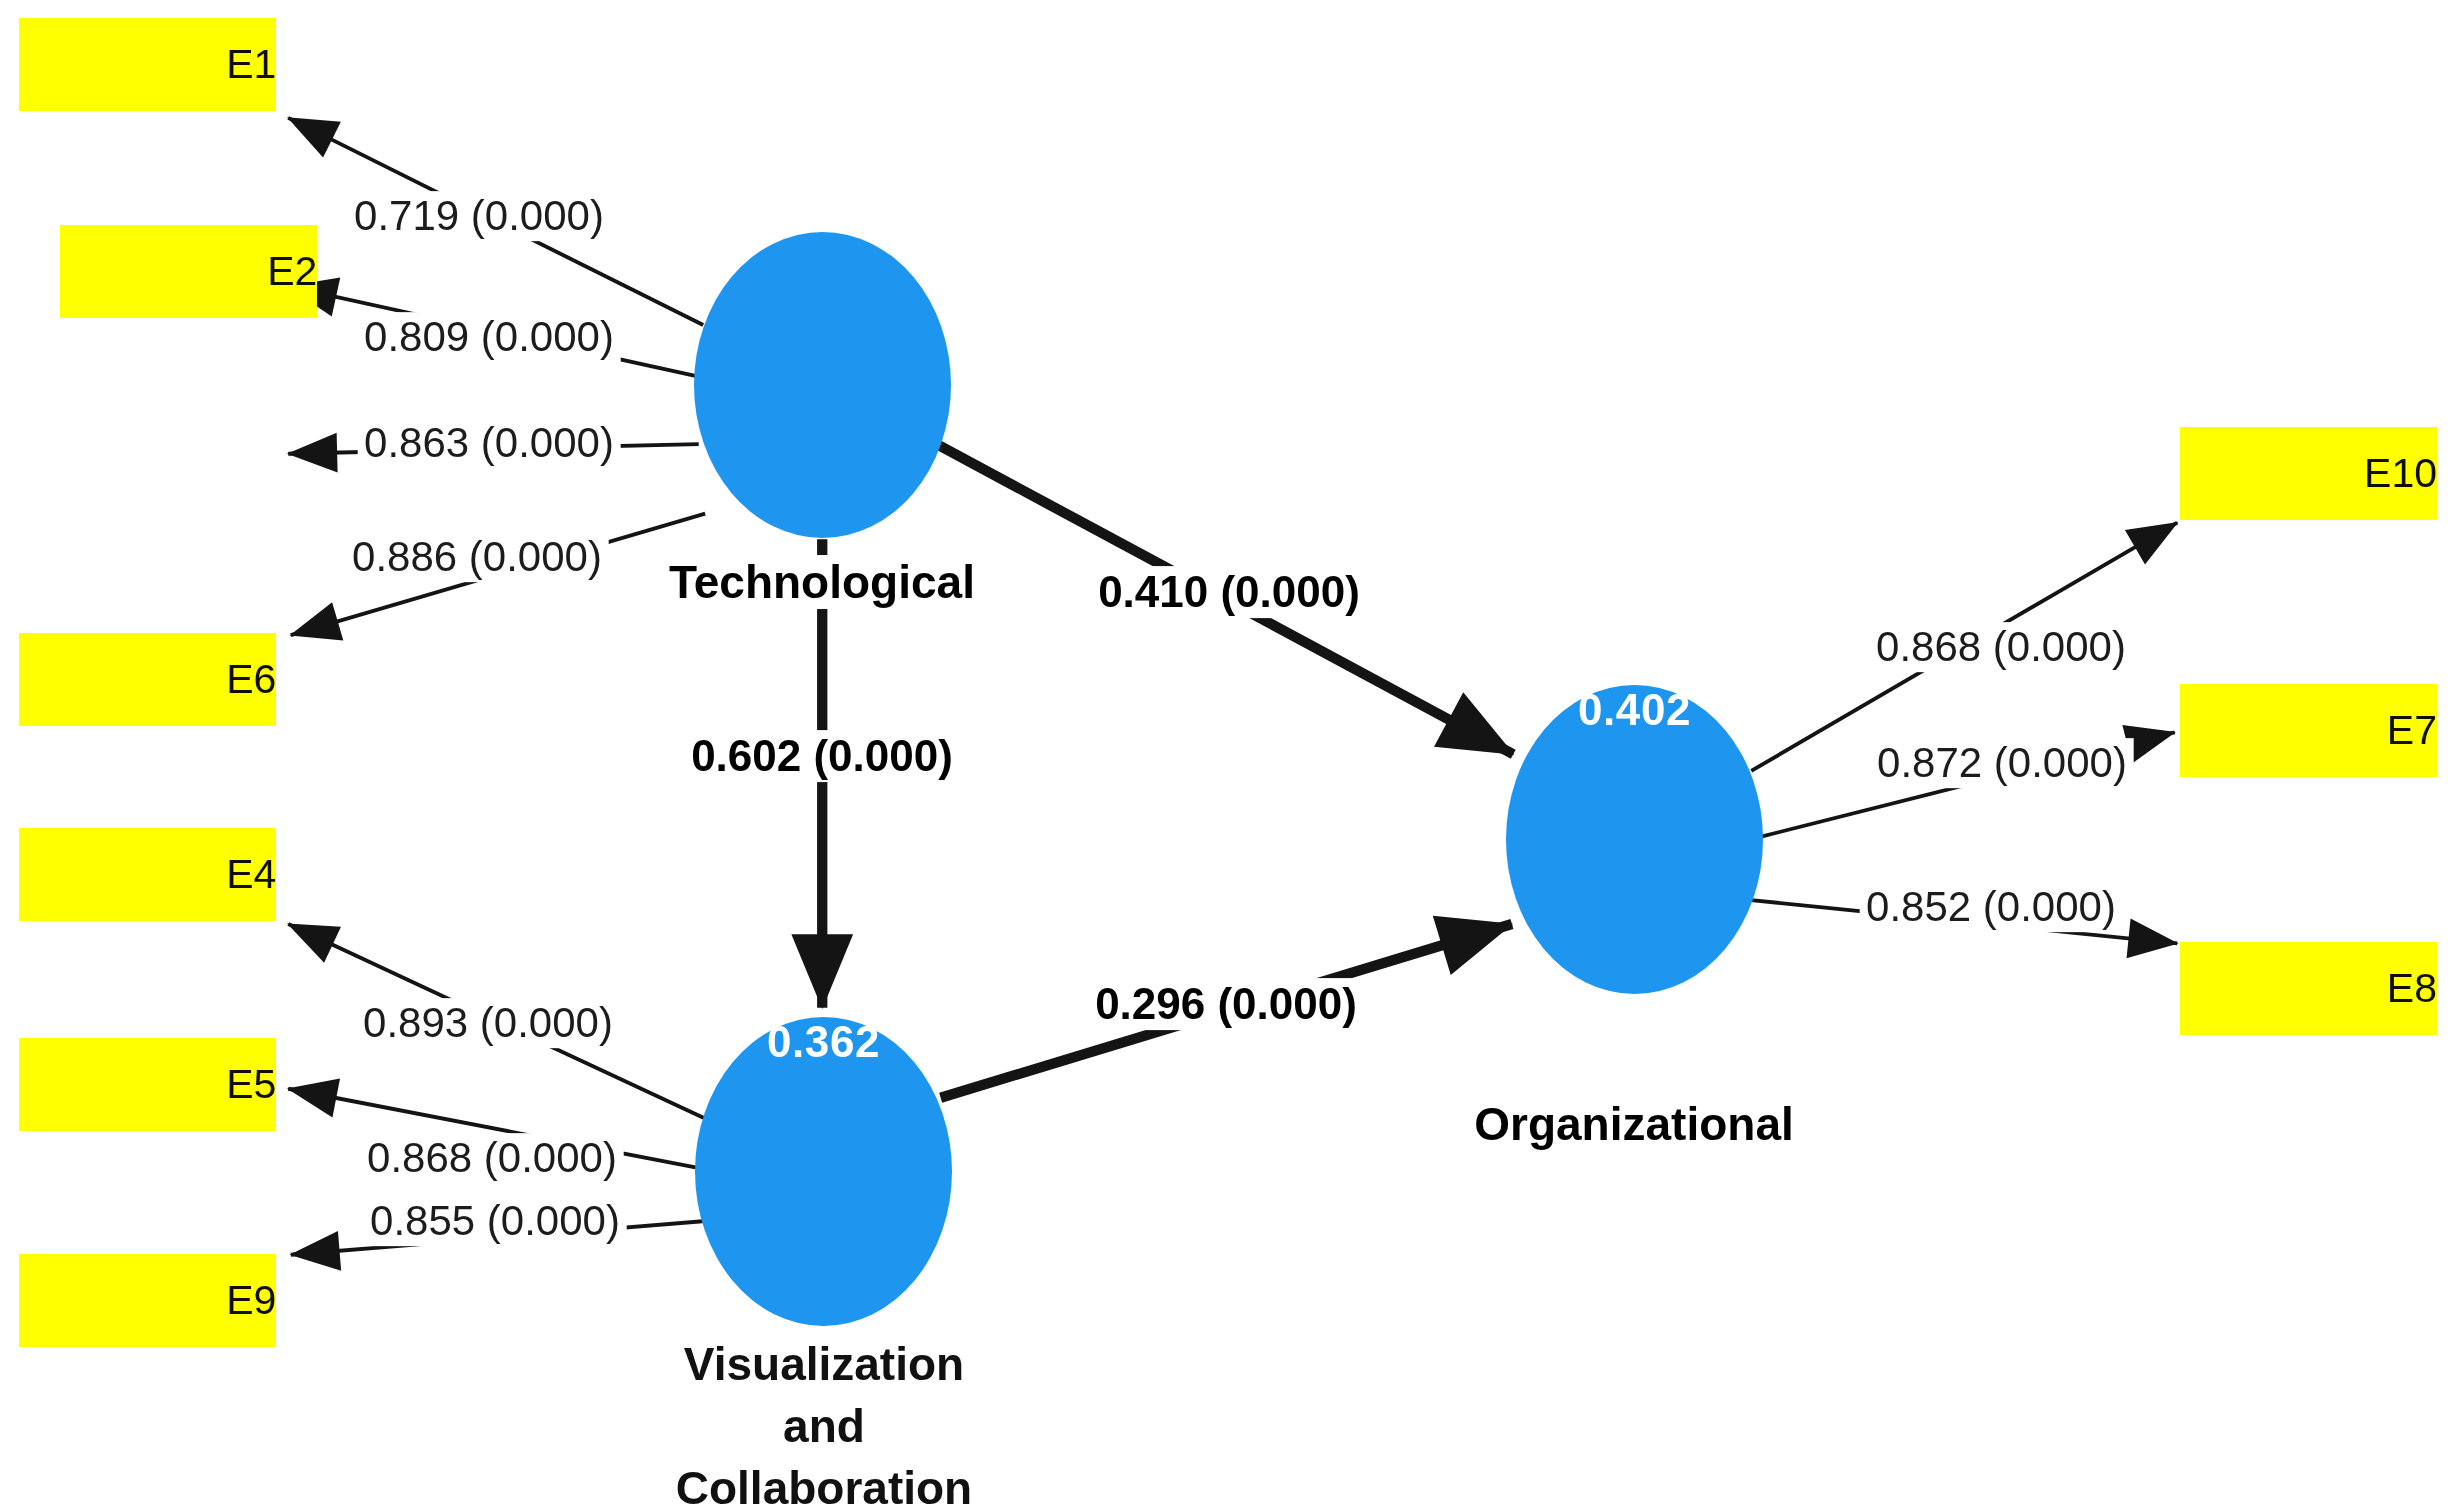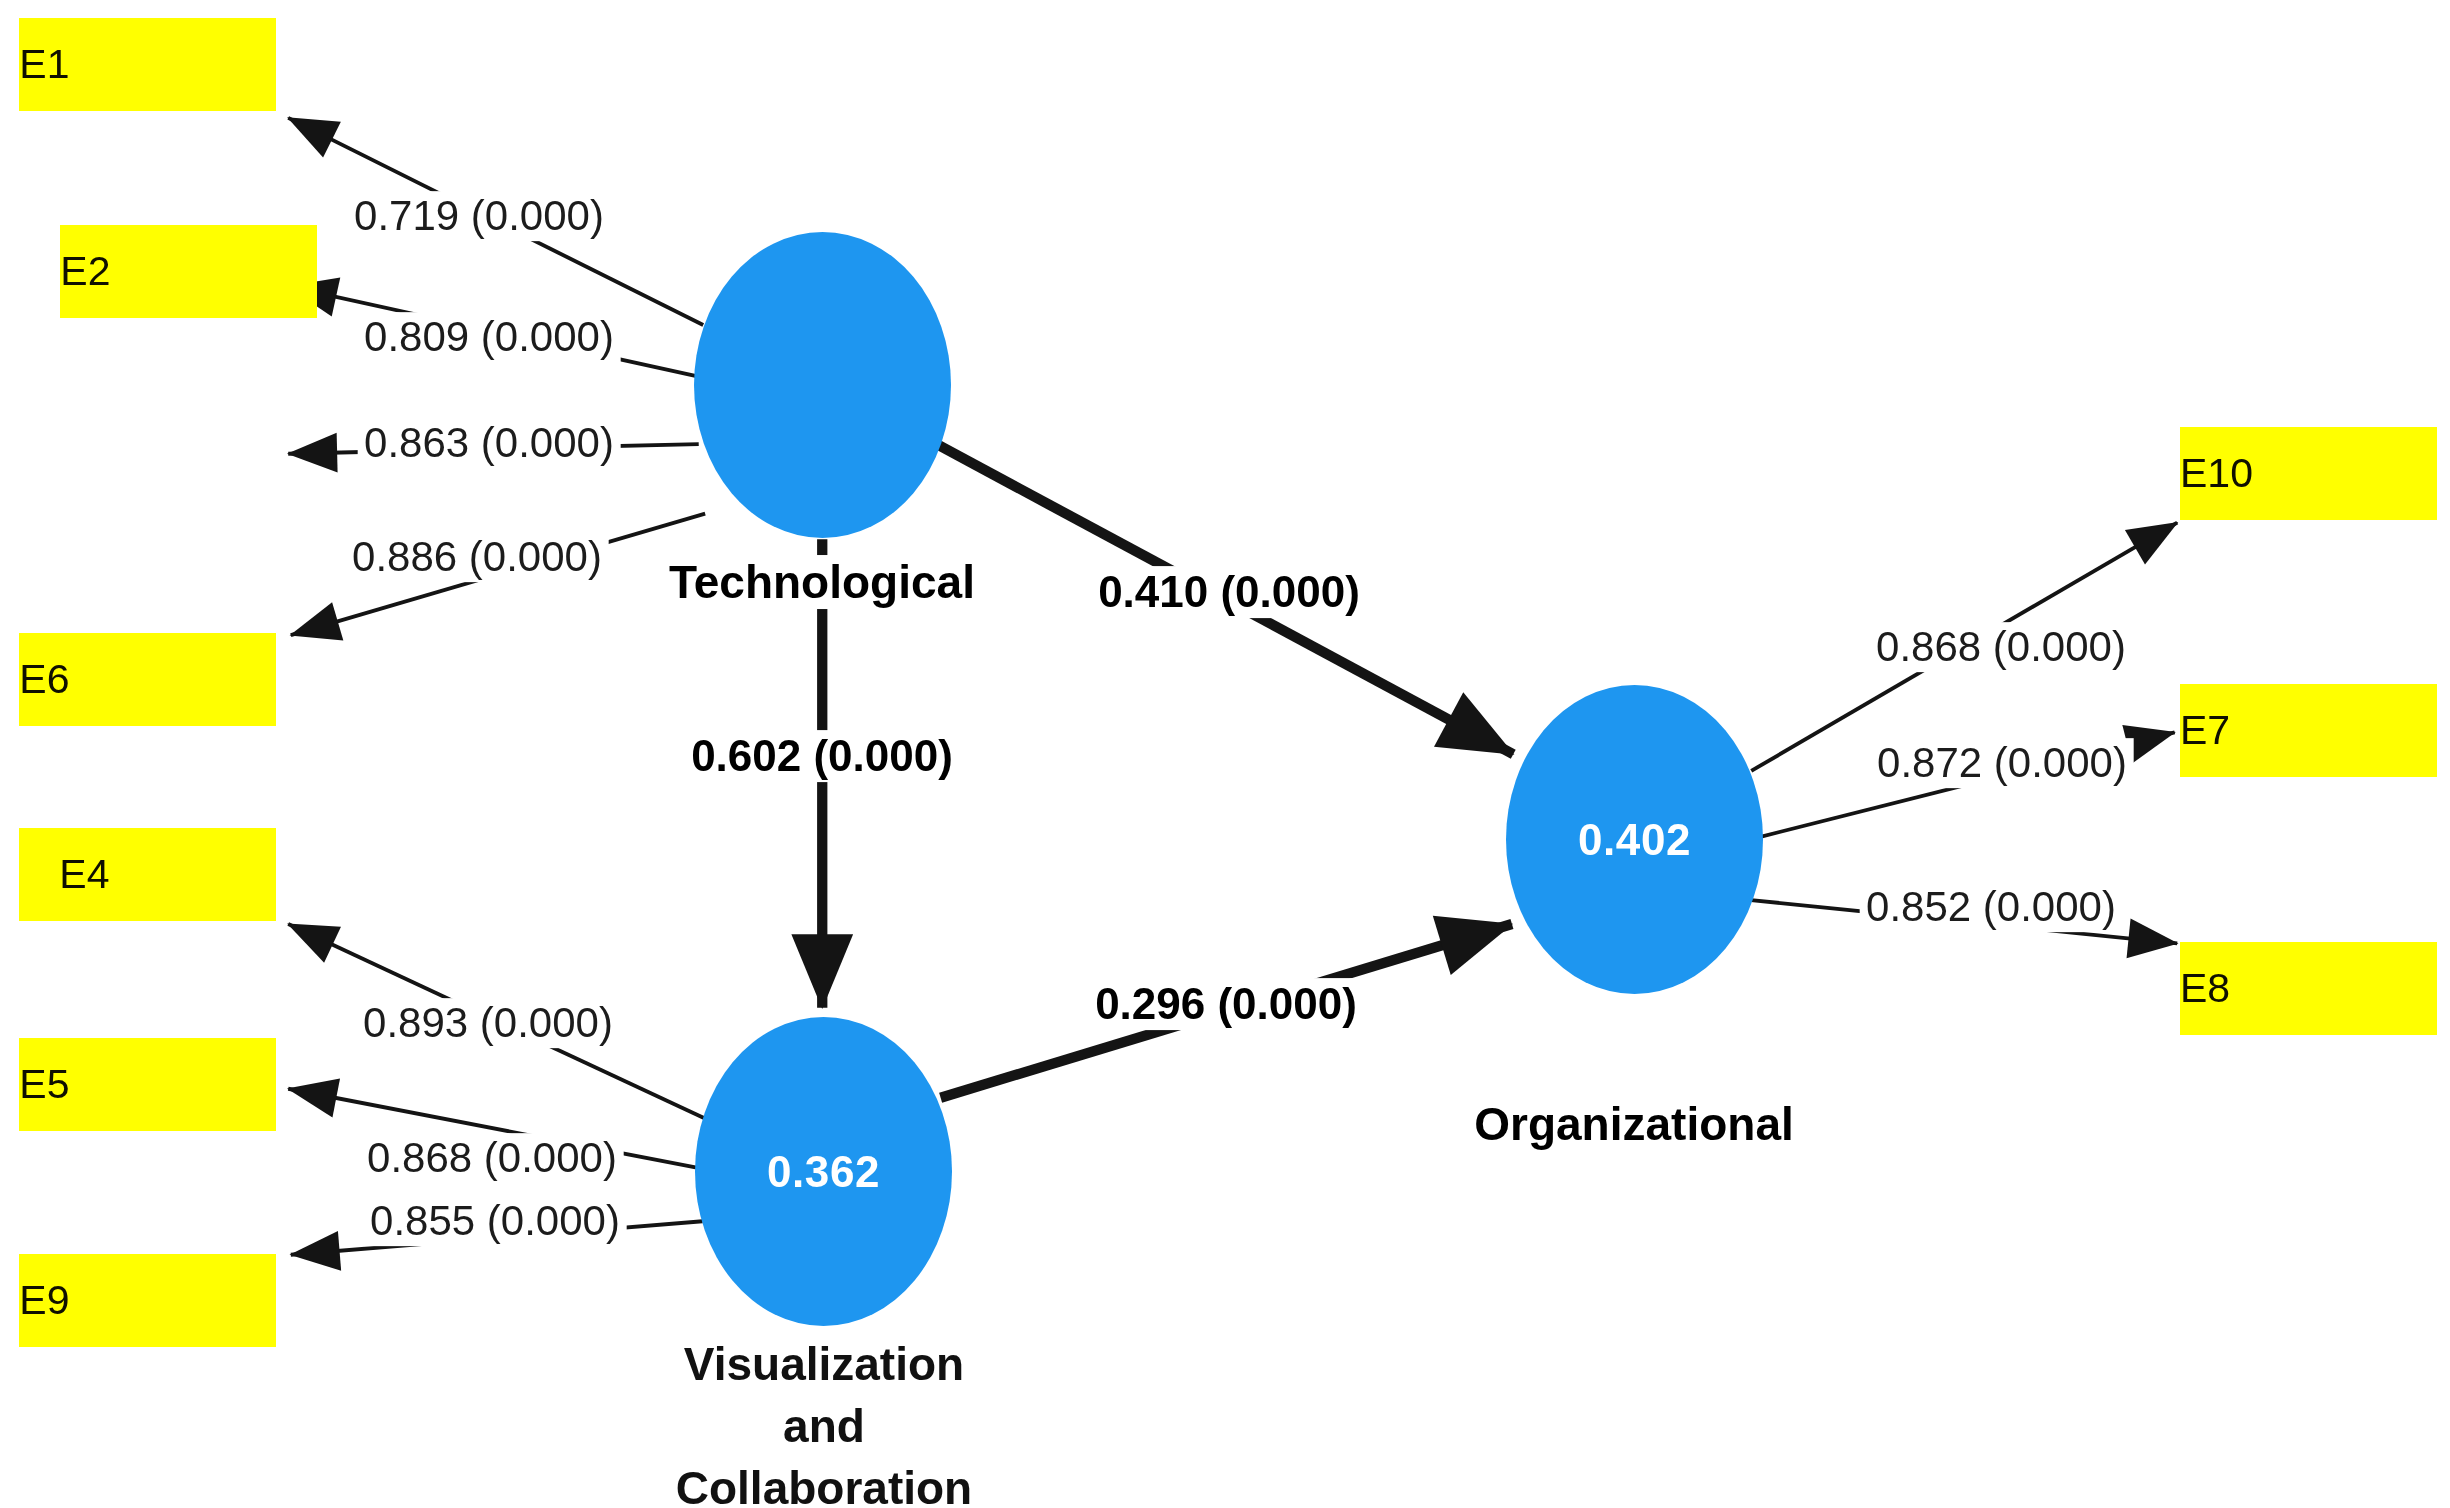--- a/index.html
+++ b/index.html
@@ -9,24 +9,24 @@
     --c-bg:#ffffff;
     --c-r2:#ffffff;
     --c-text:#111111;
   }
   *{margin:0;padding:0;box-sizing:border-box;}
   html,body{width:2450px;height:1509px;background:var(--c-bg);overflow:hidden;}
   body{font-family:"Liberation Sans", sans-serif;color:var(--c-text);}
   #stage{position:relative;width:2450px;height:1509px;background:var(--c-bg);}
   #edges{position:absolute;left:0;top:0;width:2450px;height:1509px;z-index:1;}
   .node{position:absolute;border-radius:50%;background:var(--c-blue);z-index:2;
-        display:flex;align-items:center;justify-content:center;}
+        display:flex;align-items:flex-start;justify-content:center;}
   .node .r2{color:var(--c-r2);font-size:44px;font-weight:700;letter-spacing:0.6px;}
   .ind{position:absolute;width:257px;height:93px;background:var(--c-yellow);z-index:2;
-       display:flex;align-items:center;justify-content:flex-start;}
+       display:flex;align-items:center;justify-content:flex-end;}
   .ind span{font-size:41px;font-weight:400;color:#101000;}
   .lbl{position:absolute;transform:translate(-50%,-50%);white-space:nowrap;z-index:3;
        background:var(--c-bg);padding:2.6px 6.4px;line-height:1.06;}
   .loading{font-size:42px;font-weight:400;color:#1c1c1c;}
   .path-coef{font-size:44px;font-weight:700;color:#000;}
   .construct-name{font-size:46px;font-weight:700;color:#000;text-align:center;}
   .vis-name{position:absolute;transform:translate(-50%,0);z-index:3;text-align:center;
             font-size:46px;font-weight:700;line-height:62px;background:var(--c-bg);padding:0 5.1px;}
   .vis-name span{display:block;}
 </style>

